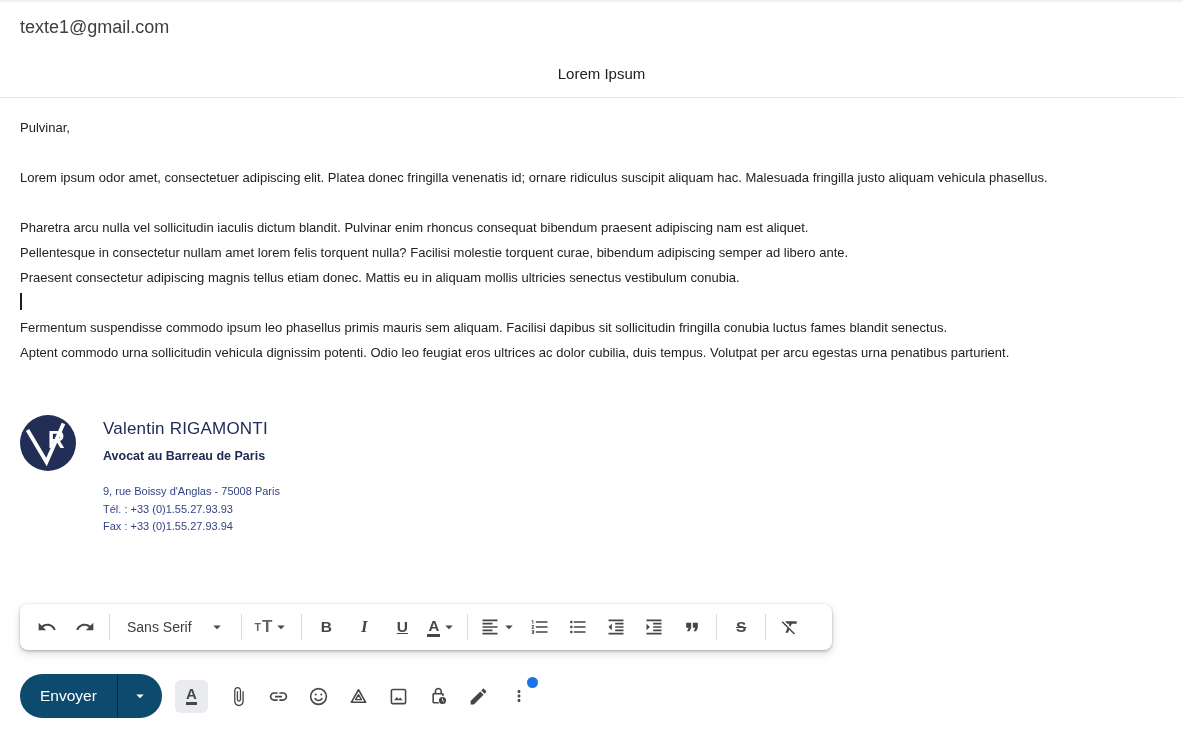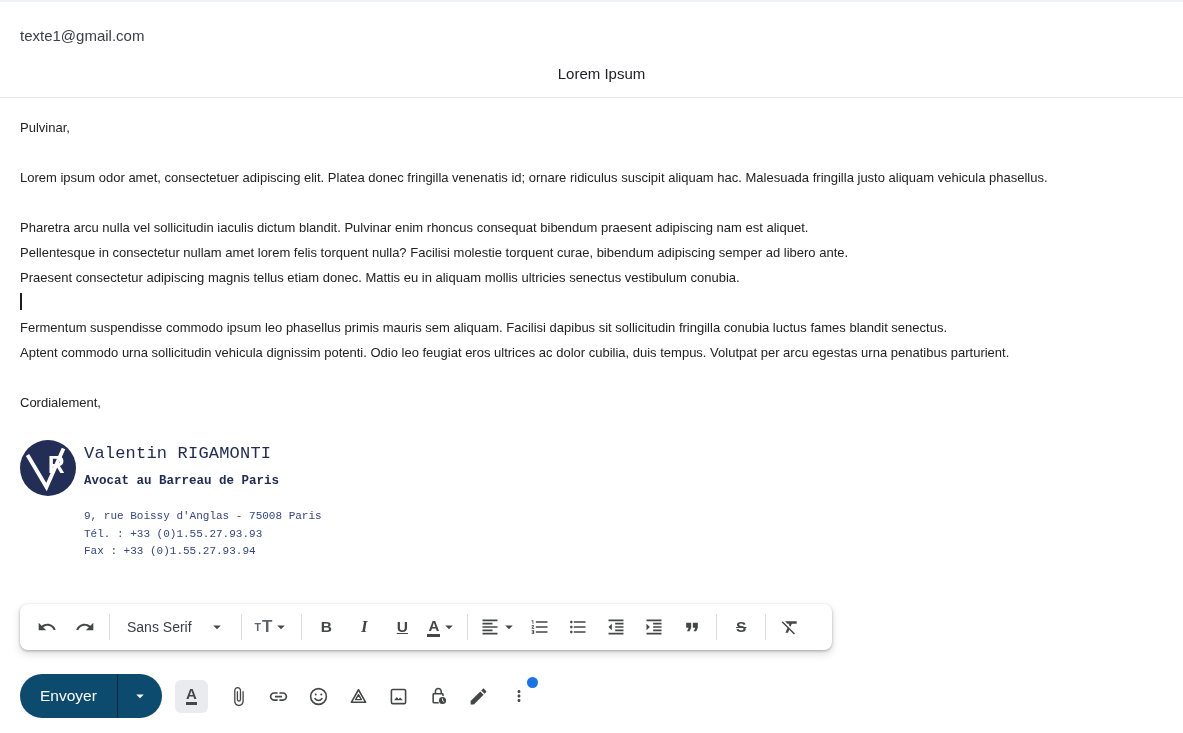--- a/index.html
+++ b/index.html
@@ -1,29 +1,29 @@
 <!DOCTYPE html>
 <html><head>
 <meta charset="utf-8">
 <style>
   * { margin:0; padding:0; box-sizing:border-box; }
   html,body { width:1183px; height:733px; background:#fff; font-family:"Liberation Sans", sans-serif; overflow:hidden; }
   .top-strip { position:absolute; top:0; left:0; width:1183px; height:2px; background:#edf2fa; }
 
   .field-row { position:absolute; left:0; width:1183px; display:flex; align-items:center; padding-left:20px; border-bottom:1px solid #e7e7e7; background:#fff; }
-  .recipient-row { top:12px; height:48px; font-size:15px; color:#3c4043; }
+  .recipient-row { top:4px; height:48px; font-size:18px; color:#3c4043; }
   .subject-row { top:50px; height:48px; font-size:15px; color:#202124;justify-content:center; }
 
   .body-area { position:absolute; top:98px; left:20px; right:8px; padding-top:17px; font-size:13px; line-height:25px; color:#222; }
   .line { min-height:25px; white-space:nowrap; }
   .caret { display:inline-block; width:1.5px; height:17px; background:#1c1c1c; position:relative; top:3px; }
 
   .signature { margin-top:25px; display:flex; }
   .sig-logo { width:56px; height:56px; flex:0 0 56px; }
-  .sig-text { margin-left:8px; padding-top:1px;font-family:Liberation Mono, monospace; }
+  .sig-text { margin-left:27px; padding-top:1px; }
   .sig-name { font-size:17px; font-weight:500; color:#212c56; letter-spacing:.2px; }
   .sig-title { font-size:12.5px; font-weight:700; color:#212c56; margin-top:3px; }
   .sig-addr { margin-top:14px; font-size:11px; line-height:17.5px; color:#344584; }
 
   .toolbar { position:absolute; left:20px; top:604px; width:812px; height:46px; background:#fff; border-radius:8px;
              box-shadow:0 1px 3px rgba(0,0,0,.28), 0 4px 10px rgba(0,0,0,.13);
              display:flex; align-items:center; padding:0 8px; }
   .tb-btn { height:38px; display:flex; align-items:center; justify-content:center; border-radius:4px; color:#444746; cursor:pointer; }
   .tb-ic { width:38px; }
   .tb-sep { width:1px; height:26px; background:#dadce0; margin:0 5px; flex:0 0 1px; }
@@ -73,21 +73,20 @@
   <div class="line"></div>
   <div class="line">Lorem ipsum odor amet, consectetuer adipiscing elit. Platea donec fringilla venenatis id; ornare ridiculus suscipit aliquam hac. Malesuada fringilla justo aliquam vehicula phasellus.</div>
   <div class="line"></div>
   <div class="line">Pharetra arcu nulla vel sollicitudin iaculis dictum blandit. Pulvinar enim rhoncus consequat bibendum praesent adipiscing nam est aliquet.</div>
   <div class="line">Pellentesque in consectetur nullam amet lorem felis torquent nulla? Facilisi molestie torquent curae, bibendum adipiscing semper ad libero ante.</div>
   <div class="line">Praesent consectetur adipiscing magnis tellus etiam donec. Mattis eu in aliquam mollis ultricies senectus vestibulum conubia.</div>
   <div class="line"><span class="caret"></span></div>
   <div class="line">Fermentum suspendisse commodo ipsum leo phasellus primis mauris sem aliquam. Facilisi dapibus sit sollicitudin fringilla conubia luctus fames blandit senectus.</div>
   <div class="line">Aptent commodo urna sollicitudin vehicula dignissim potenti. Odio leo feugiat eros ultrices ac dolor cubilia, duis tempus. Volutpat per arcu egestas urna penatibus parturient.</div>
   <div class="line"></div>
-  <div class="line">Cordialement,</div>
 
   <div class="signature">
     <svg class="sig-logo" viewBox="0 0 56 56">
       <circle cx="28" cy="28" r="28" fill="#232e57"></circle>
       <path d="M7.5 15 L26.5 47 L43.5 8.5" fill="none" stroke="#ffffff" stroke-width="3.8"></path>
       <text x="28" y="33" font-size="23" font-weight="600" fill="#ffffff" font-family="Liberation Sans, sans-serif">R</text>
     </svg>
     <div class="sig-text">
       <div class="sig-name">Valentin RIGAMONTI</div>
       <div class="sig-title">Avocat au Barreau de Paris</div>

